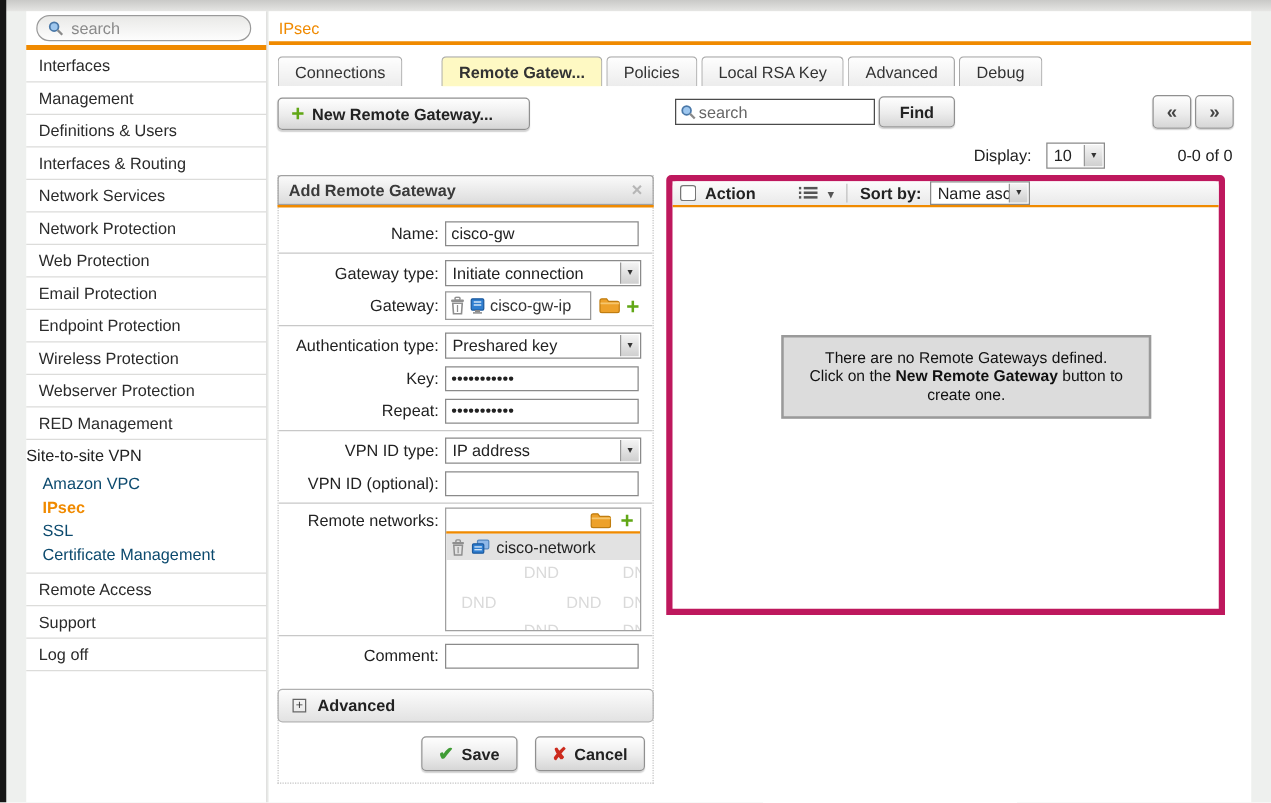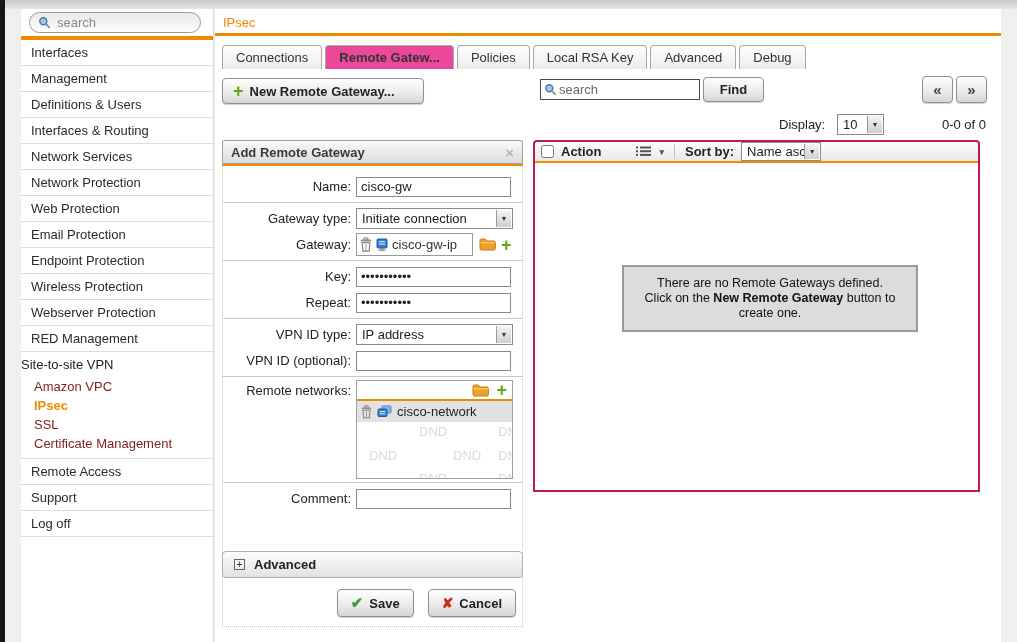--- a/index.html
+++ b/index.html
@@ -22,32 +22,32 @@
     display:flex; align-items:center; gap:4px; padding:0 8px; }
   .sidebar-search input { border:none; outline:none; background:transparent; width:130px;
     font:inherit; color:#555; }
   .sidebar-search input::placeholder { color:#8a8a8a; opacity:1; }
   .sidebar-accent { position:absolute; left:0; top:27px; width:100%; height:4px; background:#F08A00; }
   .side-items { position:absolute; top:31px; left:0; width:100%; }
   .side-item { height:26px; line-height:26px; padding-left:10px;
     border-bottom:1px solid #dcdcda; color:#2b2b2b; cursor:pointer; }
   .side-section-title { height:25px; line-height:26px; padding-left:0; font-weight:normal; color:#222; }
   .side-sub { border-bottom:1px solid #dcdcda; padding-bottom:5px; }
-  .side-sub-item { height:19px; line-height:19px; padding-left:13px; color:#7f1d1d; cursor:pointer; }
+  .side-sub-item { height:19px; line-height:19px; padding-left:13px; color:#0c4a6e; cursor:pointer; }
   .side-sub-item.active { color:#F08A00; font-weight:bold; }
 
   
   .content { position:absolute; left:215px; top:9px; width:786px; height:633px; background:#fff; overflow:hidden; }
   .page-title { position:absolute; left:8px; top:6px; color:#F08A00; }
   .title-rule { position:absolute; left:0; top:24px; width:100%; height:3px; background:#F08A00; }
 
   .tabs { position:absolute; left:7px; top:36px; height:24px; display:flex; gap:3px; }
   .tab { border:1px solid #a8a8a8; border-bottom:none; border-radius:4px 4px 0 0;
     background:linear-gradient(#fefefe,#ececec); padding:0 13px; line-height:23px; color:#333; cursor:pointer; }
-  .tab.active { font-weight:bold; background:#ec4899; }
+  .tab.active { font-weight:bold; background:#fef9c3;margin-left:28px; }
 
   .btn { display:inline-flex; align-items:center; justify-content:center; gap:6px;
     border:1px solid #909090; border-radius:4px;
     background:linear-gradient(#fefefe 0%,#ececec 55%,#d6d6d6 100%);
     font-weight:bold; color:#222; box-shadow:0 1px 1px rgba(0,0,0,.18); cursor:pointer; font-size:13px; }
   .new-btn { position:absolute; left:7px; top:69px; height:26px; padding:0 28px 0 10px; }
   .plus-glyph { color:#61a716; font-size:18px; font-weight:bold; line-height:14px; }
 
   .find-search { position:absolute; left:325px; top:70px; width:160px; height:21px;
     border:1px solid #4a4a4a; background:#fff; display:flex; align-items:center; padding-left:3px; }
@@ -97,21 +97,21 @@
     display:flex; align-items:center; gap:9px; padding:0 11px; font-weight:bold; color:#222; }
   .plusbox { width:11px; height:11px; border:1px solid #666; display:inline-flex; align-items:center;
     justify-content:center; font-size:10px; line-height:10px; color:#333; font-weight:normal; cursor:pointer; }
   .form-actions { position:absolute; right:6px; top:449px; display:flex; gap:14px; }
   .form-actions .btn { height:28px; padding:0 13px; }
   .check-glyph { color:#3f9c35; font-size:15px; }
   .cross-glyph { color:#cc2a1d; font-size:14px; }
 
   
   .list-panel { position:absolute; left:318px; top:131px; width:447px; height:352px;
-    border:2px solid #be185d; border-radius:4px 4px 0 0; background:#fff; }
+    border:5px solid #be185d; border-radius:4px 4px 0 0; background:#fff; }
   .list-head { height:21px; background:linear-gradient(#fcfcfc,#e9e9e9);
     display:flex; align-items:center; gap:7px; padding:0 6px;
     border-bottom:2px solid #F08A00; border-radius:4px 4px 0 0; font-weight:bold; color:#222; }
   .list-head input[type=checkbox] { width:13px; height:13px; margin:0; }
   .caret { font-size:9px; color:#555; }
   .vsep { width:1px; height:15px; background:#c0c0c0; margin:0 3px; }
   .sort-sel { width:80px; height:19px; font-weight:normal; }
   .empty-box { position:absolute; left:87px; top:123px; width:296px;
     background:#dcdcdc; border:2px solid #9a9a9a; text-align:center;
     padding:9px 6px; font-size:12.5px; color:#111; line-height:15px; }
@@ -245,20 +245,27 @@
         <span class="icon-btn" style="margin-left:6px">
           <svg width="17" height="13" viewBox="0 0 17 13">
               <path d="M1 2.5 q0-1.5 1.5-1.5 h3.8 l1.5 2 h7 q1.6 0 1.6 1.5 v6 q0 1.5-1.6 1.5 h-12.3 q-1.5 0-1.5-1.5 z" fill="#eda12a" stroke="#c07d10"></path>
               <rect x="1.4" y="4" width="15" height="1.4" fill="#f6c66d"></rect>
             </svg>
         </span>
         <span class="plus-glyph icon-btn" style="margin-left:5px">+</span>
       </div>
       <div class="fsep"></div>
 
+      <div class="frow">
+        <label>Authentication type:</label>
+        <div class="sel fsel">
+          <span>Preshared key</span>
+          <span class="arrow">▼</span>
+        </div>
+      </div>
       <div class="frow">
         <label>Key:</label>
         <input class="tin" type="text" value="•••••••••••" style="">
       </div>
       <div class="frow">
         <label>Repeat:</label>
         <input class="tin" type="text" value="•••••••••••" style="">
       </div>
       <div class="fsep"></div>
 

